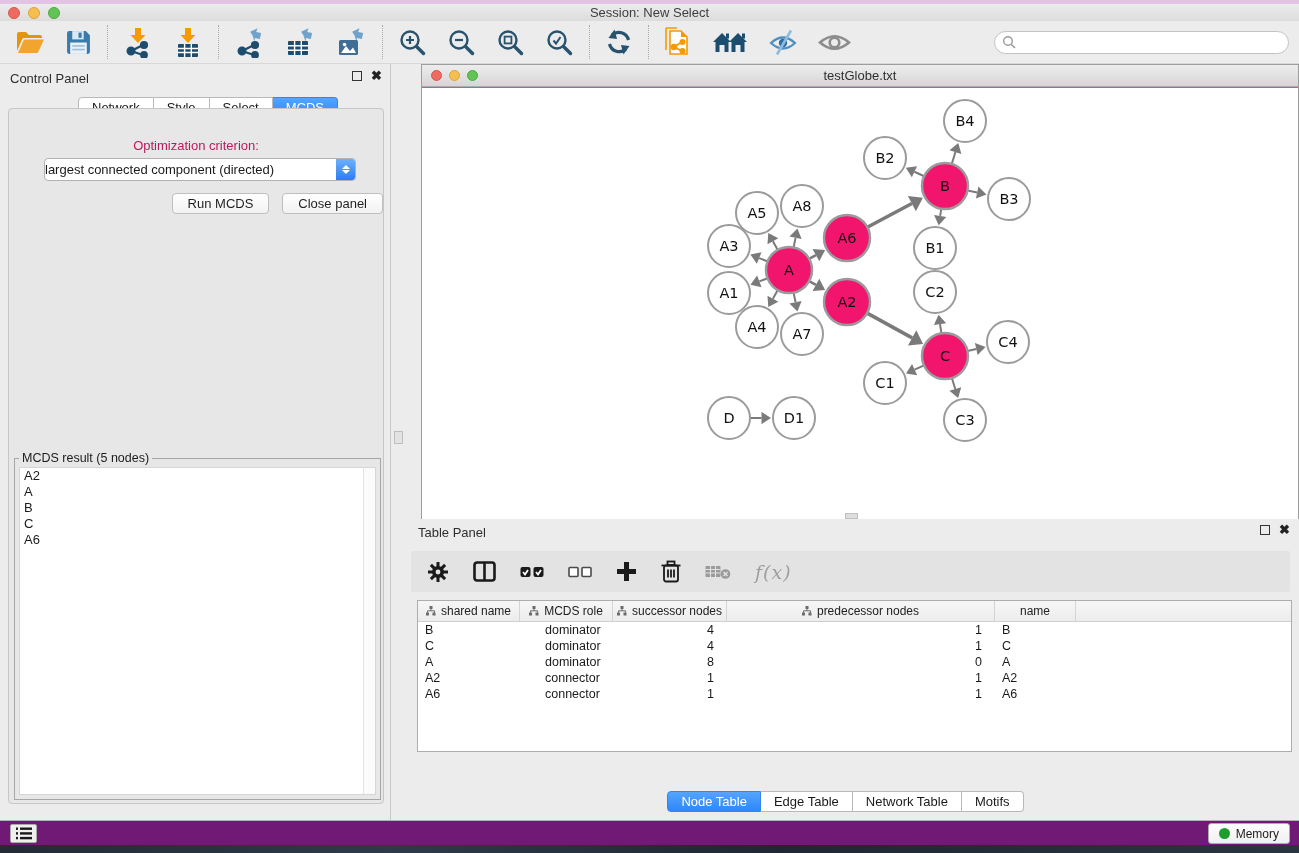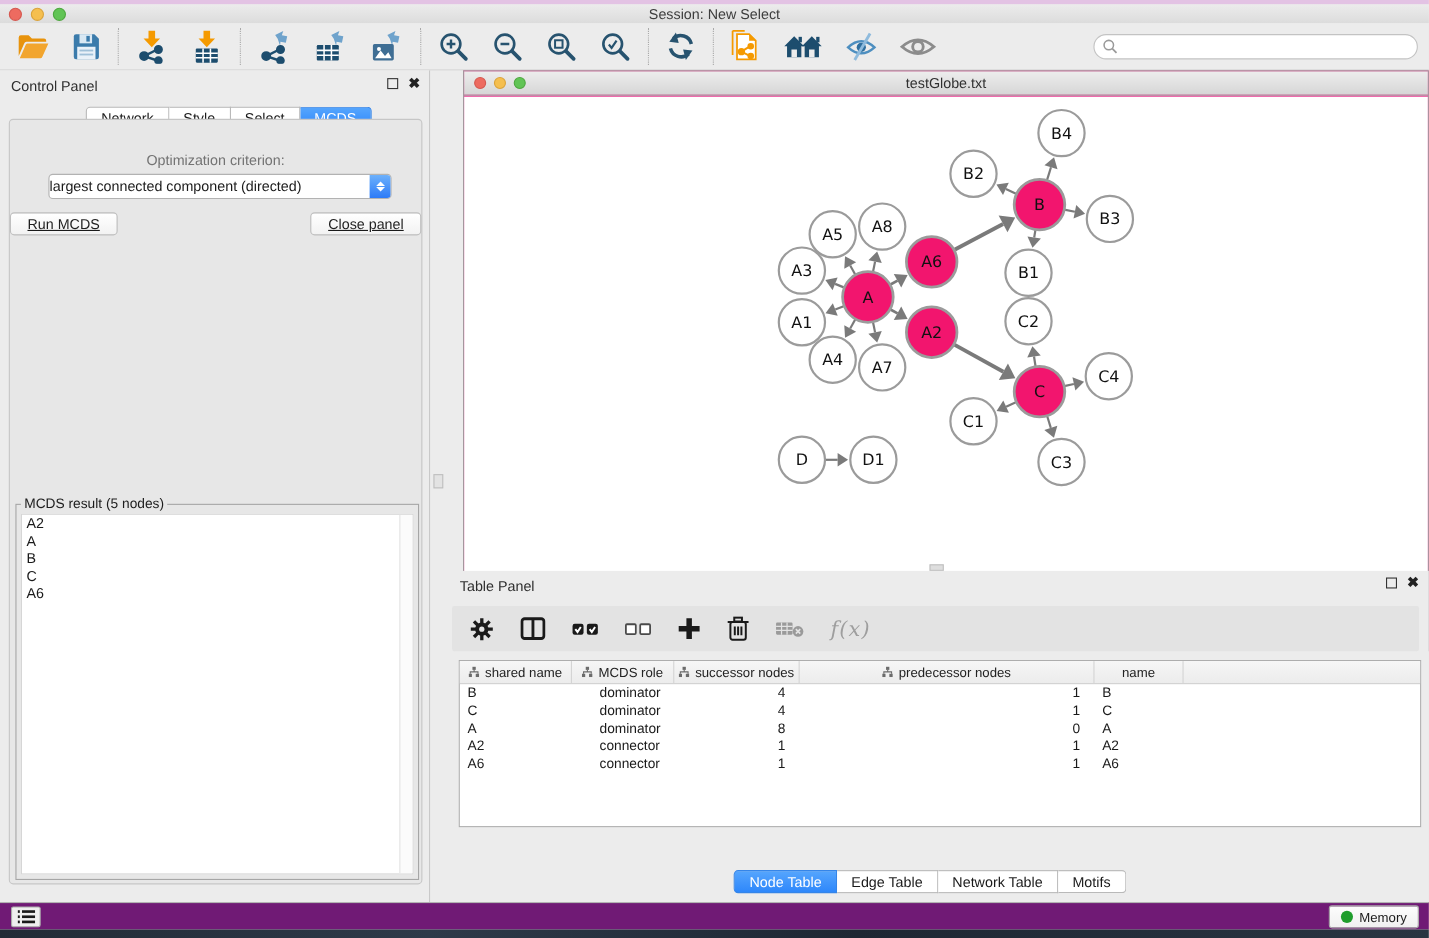--- a/index.html
+++ b/index.html
@@ -33,30 +33,30 @@
   .panel-btns { position:absolute; top:7px; right:8px; display:flex; gap:9px; align-items:center; }
   .float-btn { width:10px; height:10px; border:1.5px solid #333; display:inline-block; }
   .close-x { font-size:13px; font-weight:bold; color:#222; line-height:10px; }
   .cp-tabs { position:absolute; top:33px; left:78px; display:flex; }
   .seg-tab { border:1px solid #B9B9B9; border-left:none; background:#fff; padding:2px 13px; font-size:13px; height:20px; display:flex; align-items:center; }
   .seg-tab:first-child { border-left:1px solid #B9B9B9; border-radius:4px 0 0 4px; }
   .seg-tab:last-child { border-radius:0 4px 4px 0; }
   .seg-tab.selected { background:linear-gradient(#55A5FD,#2E87FB); border-color:#3585E8; color:#fff; }
   .cp-box { position:absolute; left:8px; right:6px; top:44px; bottom:16px; background:#E7E7E7;
     border:1px solid #C6C6C6; border-radius:4px; }
-  .opt-label { position:absolute; top:29px; left:0; right:0; text-align:center; font-size:13px; color:#737373; }
+  .opt-label { position:absolute; top:29px; left:0; right:0; text-align:center; font-size:13px; color:#be185d; }
   .dropdown { position:absolute; top:49px; left:35px; width:312px; height:23px; background:#fff;
     border:1px solid #B2B2B2; border-radius:4px; display:flex; align-items:center; }
   .dropdown-text { flex:1; padding-left:0; font-size:13px; white-space:nowrap; }
   .dropdown-step { width:19px; height:100%; border-radius:0 3px 3px 0; background:linear-gradient(#6DB1FC,#2D7BF7);
     display:flex; flex-direction:column; align-items:center; justify-content:center; gap:1px; }
   .chev { width:0; height:0; border-left:4px solid transparent; border-right:4px solid transparent; }
   .chev.up { border-bottom:4px solid #fff; }
   .chev.down { border-top:4px solid #fff; }
-  .cp-buttons { position:absolute; top:84px; left:0; right:0; display:flex; justify-content:space-between; gap:13px;text-decoration:underline; }
+  .cp-buttons { position:absolute; top:84px; left:0; right:0; display:flex; justify-content:flex-end; gap:13px; }
   .mac-btn { background:linear-gradient(#FFFFFF,#F2F2F2); border:1px solid #BFBFBF; border-radius:4px;
     height:21px; padding:0 15px; font-size:13px; color:#1f1f1f; display:flex; align-items:center; }
   .groupbox { position:absolute; left:14px; right:9px; top:394px; bottom:20px; border:1px solid #A6A6A6; }
   .groupbox legend, .group-legend { position:absolute; top:-8px; left:4px; background:#E7E7E7; padding:0 3px; font-size:12.5px; color:#1c1c1c; }
   .mcds-list { position:absolute; inset:8px 4px 4px 4px; background:#fff; border:1px solid #D6D6D6; overflow:hidden; }
   .mcds-scroll { position:absolute; top:0; right:0; bottom:0; width:12px; background:#FBFBFB; border-left:1px solid #E4E4E4; }
   .mcds-item { font-size:13px; line-height:16px; padding-left:4px; }
 
   
   .net-window { position:absolute; left:421px; top:64px; right:0; height:528px; border:1px solid #9D9D9D; background:#ec4899; }

